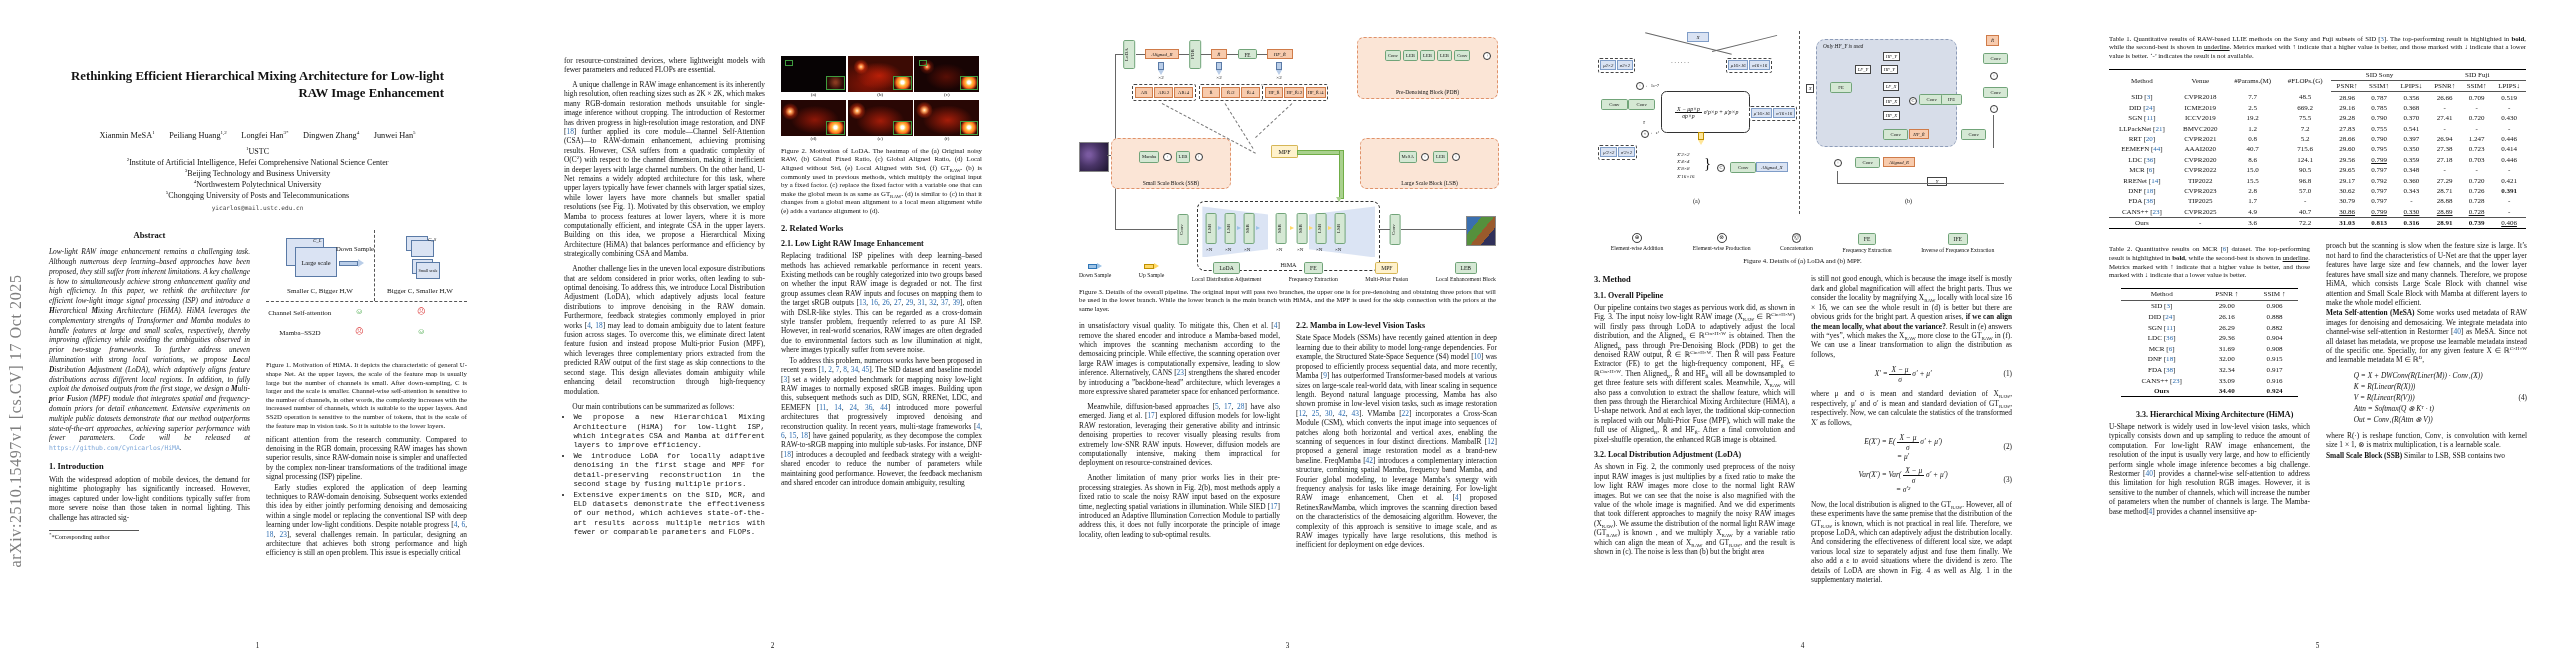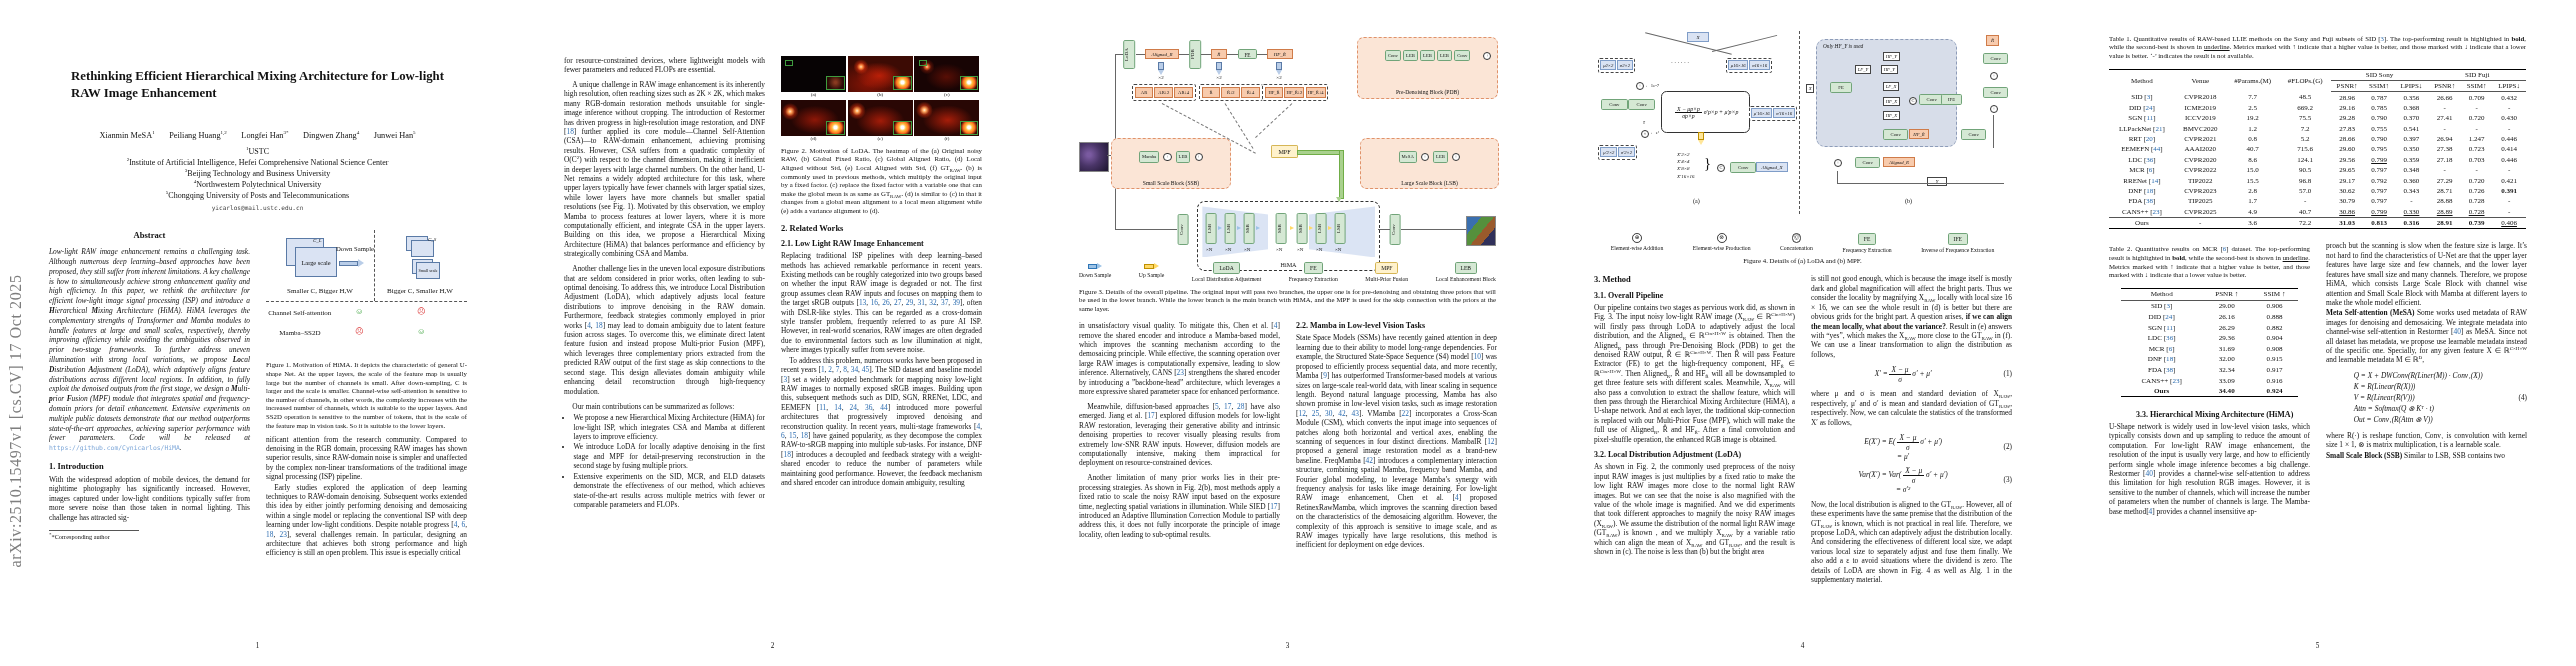--- a/index.html
+++ b/index.html
@@ -14,21 +14,21 @@
   p.b.sp{margin-bottom:5.6px;}
   .hsec{font-size:8.5px;font-weight:bold;margin:7.2px 0 3.9px;}
   .hsub{font-size:8px;font-weight:bold;margin:6.1px 0 3.3px;}
   .pagenum{position:absolute;bottom:16.7px;left:0;width:100%;text-align:center;font-size:7.2px;}
   .cite{color:#2b6cb0;}
   u{text-decoration:underline;}
   sup{font-size:5px;line-height:0;}
   sub{font-size:5px;line-height:0;}
   
   .wm{position:absolute;left:-223px;top:412px;width:478px;text-align:center;transform:rotate(-90deg);color:#7e7e7e;font-size:16px;letter-spacing:0.6px;}
-  .title{font-size:12.8px;font-weight:bold;text-align:left;line-height:17px;margin:32px 22px 0;}
+  .title{font-size:12.8px;font-weight:bold;text-align:right;line-height:17px;margin:32px 22px 0;}
   .authors{display:flex;justify-content:center;gap:14.5px;font-size:8.3px;margin-top:29px;}
   .affs{margin-top:5.6px;text-align:center;font-size:8px;line-height:11px;}
   .email{text-align:center;font-family:"DejaVu Sans Mono",monospace;font-size:6.1px;color:#444;margin-top:3.9px;}
   .absb{margin-top:19px;}
   .habs{text-align:center;font-size:8.6px;font-weight:bold;margin:0 0 6.7px;}
   .abstxt{font-style:italic;font-size:7.4px;line-height:9.8px;text-align:justify;}
   .ghlink{font-family:"DejaVu Sans Mono",monospace;font-style:normal;font-size:6.4px;color:#7fa8d9;}
   .fnrule{border-top:0.6px solid #555;width:45%;margin:7.8px 0 2.2px;}
   .fnote{font-size:6.3px;}
   .cap{font-size:6.8px;line-height:8.6px;text-align:justify;margin:3.9px 0 4.4px;}
@@ -126,21 +126,21 @@
   
   table{border-collapse:collapse;margin:8px auto;}
   .t1{width:100%;font-size:7px;border-top:1.2px solid #000;border-bottom:1.2px solid #000;}
   .t1 th,.t1 td{padding:1.2px 1.7px;text-align:center;font-weight:normal;}
   .t1 thead .gh{border-bottom:0.6px solid #555;}
   .t1 thead tr:last-child th{border-bottom:0.8px solid #555;}
   .t1 tbody tr.ours-row td{border-top:0.7px solid #555;}
   .t2{width:88%;font-size:7.1px;border-top:1.2px solid #000;border-bottom:1.2px solid #000;}
   .t2 th{border-bottom:0.7px solid #555;font-weight:normal;padding:1.7px;}
   .t2 td{padding:1.3px 1.7px;text-align:center;}
-  ul.contrib{margin:2.2px 0 0 9.4px;padding:0;font-size:7.4px;line-height:9.4px;text-align:justify;}
+  ul.contrib{margin:2.2px 0 0 9.4px;padding:0;font-size:7.4px;line-height:9.4px;text-align:justify;font-family:Liberation Mono, monospace;}
   ul.contrib li{margin-bottom:1.1px;}
 </style>
 </head>
 <body>
 
 <div class="strip">
 
   <div class="page page1">
     <div class="wm">arXiv:2510.15497v1  [cs.CV]  17 Oct 2025</div>
     <div class="title">Rethinking Efficient Hierarchical Mixing Architecture for Low-light RAW Image Enhancement</div>
@@ -603,21 +603,21 @@
           <tr>
             <td>SID [<span class="cite">3</span>]</td>
             <td>CVPR2018</td>
             <td>7.7</td>
             <td>48.5</td>
             <td>28.96</td>
             <td>0.787</td>
             <td>0.356</td>
             <td>26.66</td>
             <td>0.709</td>
-            <td>0.432</td>
+            <td>0.519</td>
           </tr>
           <tr>
             <td>DID [<span class="cite">24</span>]</td>
             <td>ICME2019</td>
             <td>2.5</td>
             <td>669.2</td>
             <td>29.16</td>
             <td>0.785</td>
             <td>0.368</td>
             <td>-</td>

